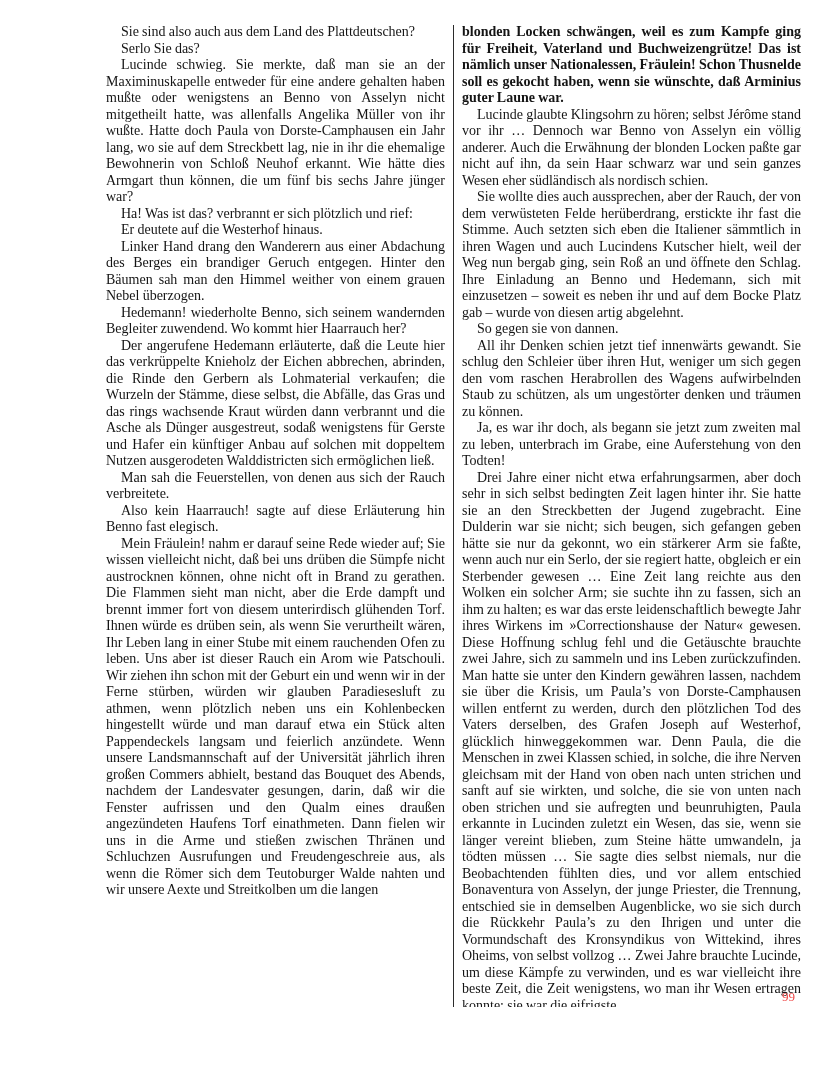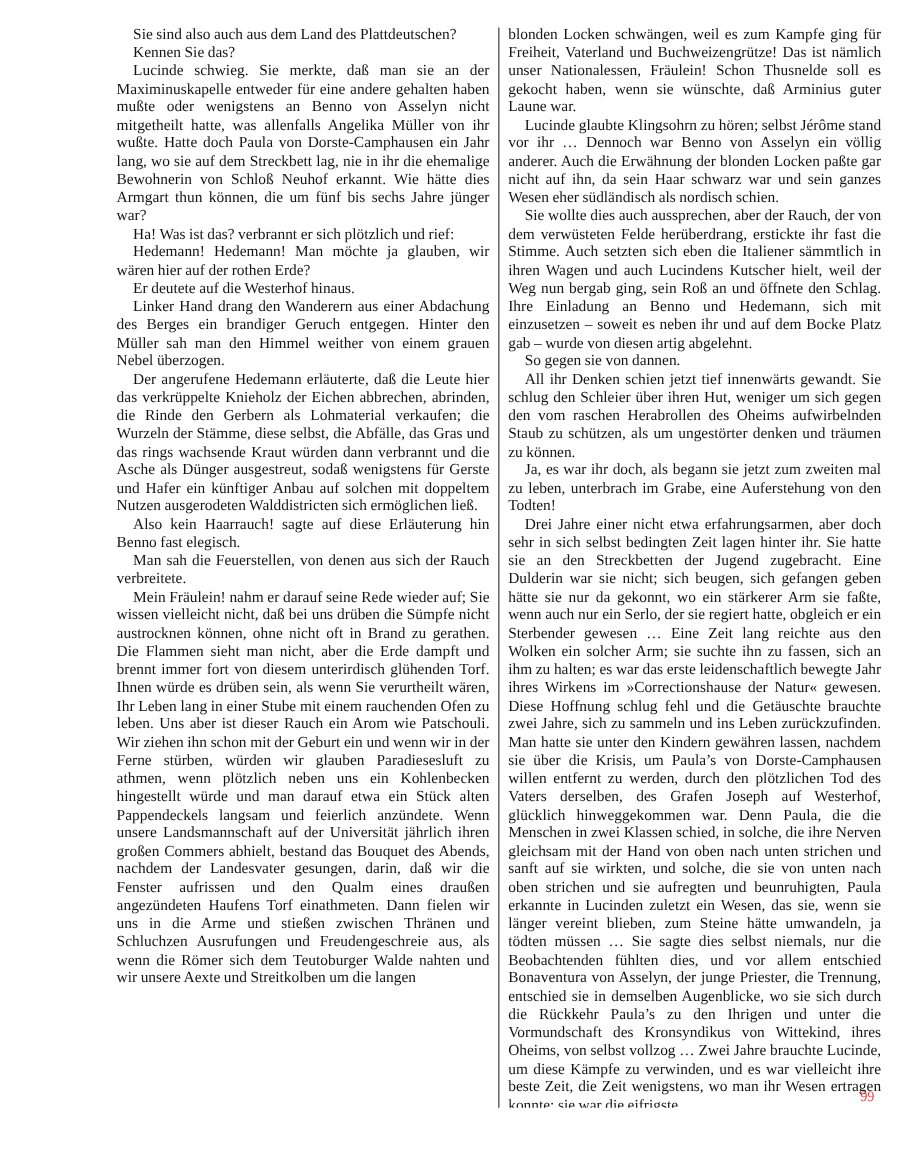--- a/index.html
+++ b/index.html
@@ -24,21 +24,21 @@
     flex: 1 1 0;
     font-size: 14px;
     line-height: 16.5px;
     text-align: justify;
     hyphens: auto;
     -webkit-hyphens: auto;
     word-spacing: -0.02em;
   }
   .col p { margin: 0; padding: 0; }
   .col p.ind { text-indent: 15px; }
-  .col p.cont { text-indent: 0; }
+  .col p.cont { text-indent: 0; font-weight: bold; }
   .divider {
     flex: 0 0 1px;
     width: 1px;
     background: #2b2b2b;
     margin: 1px 8px;
   }
   .page-number {
     position: absolute;
     right: 24px; bottom: 2px;
     font-size: 13px;
@@ -46,40 +46,40 @@
   }
 </style>
 </head>
 <body>
 
 <div class="page">
   <div class="content">
 
     <div class="col">
       <p class="ind">Sie sind also auch aus dem Land des Plattdeutschen?</p>
-      <p class="ind">Kennen Sie das?</p>
+      <p class="ind">Serlo Sie das?</p>
       <p class="ind">Lucinde schwieg. Sie merkte, daß man sie an der Maximinuskapelle entweder für eine andere gehalten haben mußte oder wenigstens an Benno von Asselyn nicht mitgetheilt hatte, was allenfalls Angelika Müller von ihr wußte. Hatte doch Paula von Dorste-Camphausen ein Jahr lang, wo sie auf dem Streckbett lag, nie in ihr die ehemalige Bewohnerin von Schloß Neuhof erkannt. Wie hätte dies Armgart thun können, die um fünf bis sechs Jahre jünger war?</p>
       <p class="ind">Ha! Was ist das? verbrannt er sich plötzlich und rief:</p>
-      <p class="ind">Hedemann! Hedemann! Man möchte ja glauben, wir wären hier auf der rothen Erde?</p>
       <p class="ind">Er deutete auf die Westerhof hinaus.</p>
-      <p class="ind">Linker Hand drang den Wanderern aus einer Abdachung des Berges ein brandiger Geruch entgegen. Hinter den Müller sah man den Himmel weither von einem grauen Nebel überzogen.</p>
+      <p class="ind">Linker Hand drang den Wanderern aus einer Abdachung des Berges ein brandiger Geruch entgegen. Hinter den Bäumen sah man den Himmel weither von einem grauen Nebel überzogen.</p>
+      <p class="ind">Hedemann! wiederholte Benno, sich seinem wandernden Begleiter zuwendend. Wo kommt hier Haarrauch her?</p>
       <p class="ind">Der angerufene Hedemann erläuterte, daß die Leute hier das verkrüppelte Knieholz der Eichen abbrechen, abrinden, die Rinde den Gerbern als Lohmaterial verkaufen; die Wurzeln der Stämme, diese selbst, die Abfälle, das Gras und das rings wachsende Kraut würden dann verbrannt und die Asche als Dünger ausgestreut, sodaß wenigstens für Gerste und Hafer ein künftiger Anbau auf solchen mit doppeltem Nutzen ausgerodeten Walddistricten sich ermöglichen ließ.</p>
+      <p class="ind">Man sah die Feuerstellen, von denen aus sich der Rauch verbreitete.</p>
       <p class="ind">Also kein Haarrauch! sagte auf diese Erläuterung hin Benno fast elegisch.</p>
-      <p class="ind">Man sah die Feuerstellen, von denen aus sich der Rauch verbreitete.</p>
       <p class="ind">Mein Fräulein! nahm er darauf seine Rede wieder auf; Sie wissen vielleicht nicht, daß bei uns drüben die Sümpfe nicht austrocknen können, ohne nicht oft in Brand zu gerathen. Die Flammen sieht man nicht, aber die Erde dampft und brennt immer fort von diesem unterirdisch glühenden Torf. Ihnen würde es drüben sein, als wenn Sie verurtheilt wären, Ihr Leben lang in einer Stube mit einem rauchenden Ofen zu leben. Uns aber ist dieser Rauch ein Arom wie Patschouli. Wir ziehen ihn schon mit der Geburt ein und wenn wir in der Ferne stürben, würden wir glauben Paradiesesluft zu athmen, wenn plötzlich neben uns ein Kohlenbecken hingestellt würde und man darauf etwa ein Stück alten Pappendeckels langsam und feierlich anzündete. Wenn unsere Landsmannschaft auf der Universität jährlich ihren großen Commers abhielt, bestand das Bouquet des Abends, nachdem der Landesvater gesungen, darin, daß wir die Fenster aufrissen und den Qualm eines draußen angezündeten Haufens Torf einathmeten. Dann fielen wir uns in die Arme und stießen zwischen Thränen und Schluchzen Ausrufungen und Freudengeschreie aus, als wenn die Römer sich dem Teutoburger Walde nahten und wir unsere Aexte und Streitkolben um die langen</p>
     </div>
 
     <div class="divider"></div>
 
     <div class="col">
       <p class="cont">blonden Locken schwängen, weil es zum Kampfe ging für Freiheit, Vaterland und Buchweizengrütze! Das ist nämlich unser Nationalessen, Fräulein! Schon Thusnelde soll es gekocht haben, wenn sie wünschte, daß Arminius guter Laune war.</p>
       <p class="ind">Lucinde glaubte Klingsohrn zu hören; selbst Jérôme stand vor ihr … Dennoch war Benno von Asselyn ein völlig anderer. Auch die Erwähnung der blonden Locken paßte gar nicht auf ihn, da sein Haar schwarz war und sein ganzes Wesen eher südländisch als nordisch schien.</p>
       <p class="ind">Sie wollte dies auch aussprechen, aber der Rauch, der von dem verwüsteten Felde herüberdrang, erstickte ihr fast die Stimme. Auch setzten sich eben die Italiener sämmtlich in ihren Wagen und auch Lucindens Kutscher hielt, weil der Weg nun bergab ging, sein Roß an und öffnete den Schlag. Ihre Einladung an Benno und Hedemann, sich mit einzusetzen – soweit es neben ihr und auf dem Bocke Platz gab – wurde von diesen artig abgelehnt.</p>
       <p class="ind">So gegen sie von dannen.</p>
-      <p class="ind">All ihr Denken schien jetzt tief innenwärts gewandt. Sie schlug den Schleier über ihren Hut, weniger um sich gegen den vom raschen Herabrollen des Oheims aufwirbelnden Staub zu schützen, als um ungestörter denken und träumen zu können.</p>
+      <p class="ind">All ihr Denken schien jetzt tief innenwärts gewandt. Sie schlug den Schleier über ihren Hut, weniger um sich gegen den vom raschen Herabrollen des Wagens aufwirbelnden Staub zu schützen, als um ungestörter denken und träumen zu können.</p>
       <p class="ind">Ja, es war ihr doch, als begann sie jetzt zum zweiten mal zu leben, unterbrach im Grabe, eine Auferstehung von den Todten!</p>
       <p class="ind">Drei Jahre einer nicht etwa erfahrungsarmen, aber doch sehr in sich selbst bedingten Zeit lagen hinter ihr. Sie hatte sie an den Streckbetten der Jugend zugebracht. Eine Dulderin war sie nicht; sich beugen, sich gefangen geben hätte sie nur da gekonnt, wo ein stärkerer Arm sie faßte, wenn auch nur ein Serlo, der sie regiert hatte, obgleich er ein Sterbender gewesen … Eine Zeit lang reichte aus den Wolken ein solcher Arm; sie suchte ihn zu fassen, sich an ihm zu halten; es war das erste leidenschaftlich bewegte Jahr ihres Wirkens im »Correctionshause der Natur« gewesen. Diese Hoffnung schlug fehl und die Getäuschte brauchte zwei Jahre, sich zu sammeln und ins Leben zurückzufinden. Man hatte sie unter den Kindern gewähren lassen, nachdem sie über die Krisis, um Paula’s von Dorste-Camphausen willen entfernt zu werden, durch den plötzlichen Tod des Vaters derselben, des Grafen Joseph auf Westerhof, glücklich hinweggekommen war. Denn Paula, die die Menschen in zwei Klassen schied, in solche, die ihre Nerven gleichsam mit der Hand von oben nach unten strichen und sanft auf sie wirkten, und solche, die sie von unten nach oben strichen und sie aufregten und beunruhigten, Paula erkannte in Lucinden zuletzt ein Wesen, das sie, wenn sie länger vereint blieben, zum Steine hätte umwandeln, ja tödten müssen … Sie sagte dies selbst niemals, nur die Beobachtenden fühlten dies, und vor allem entschied Bonaventura von Asselyn, der junge Priester, die Trennung, entschied sie in demselben Augenblicke, wo sie sich durch die Rückkehr Paula’s zu den Ihrigen und unter die Vormundschaft des Kronsyndikus von Wittekind, ihres Oheims, von selbst vollzog … Zwei Jahre brauchte Lucinde, um diese Kämpfe zu verwinden, und es war vielleicht ihre beste Zeit, die Zeit wenigstens, wo man ihr Wesen ertragen konnte; sie war die eifrigste</p>
     </div>
 
   </div>
 
   <div class="page-number">99</div>
 </div>
 
 </body></html>

